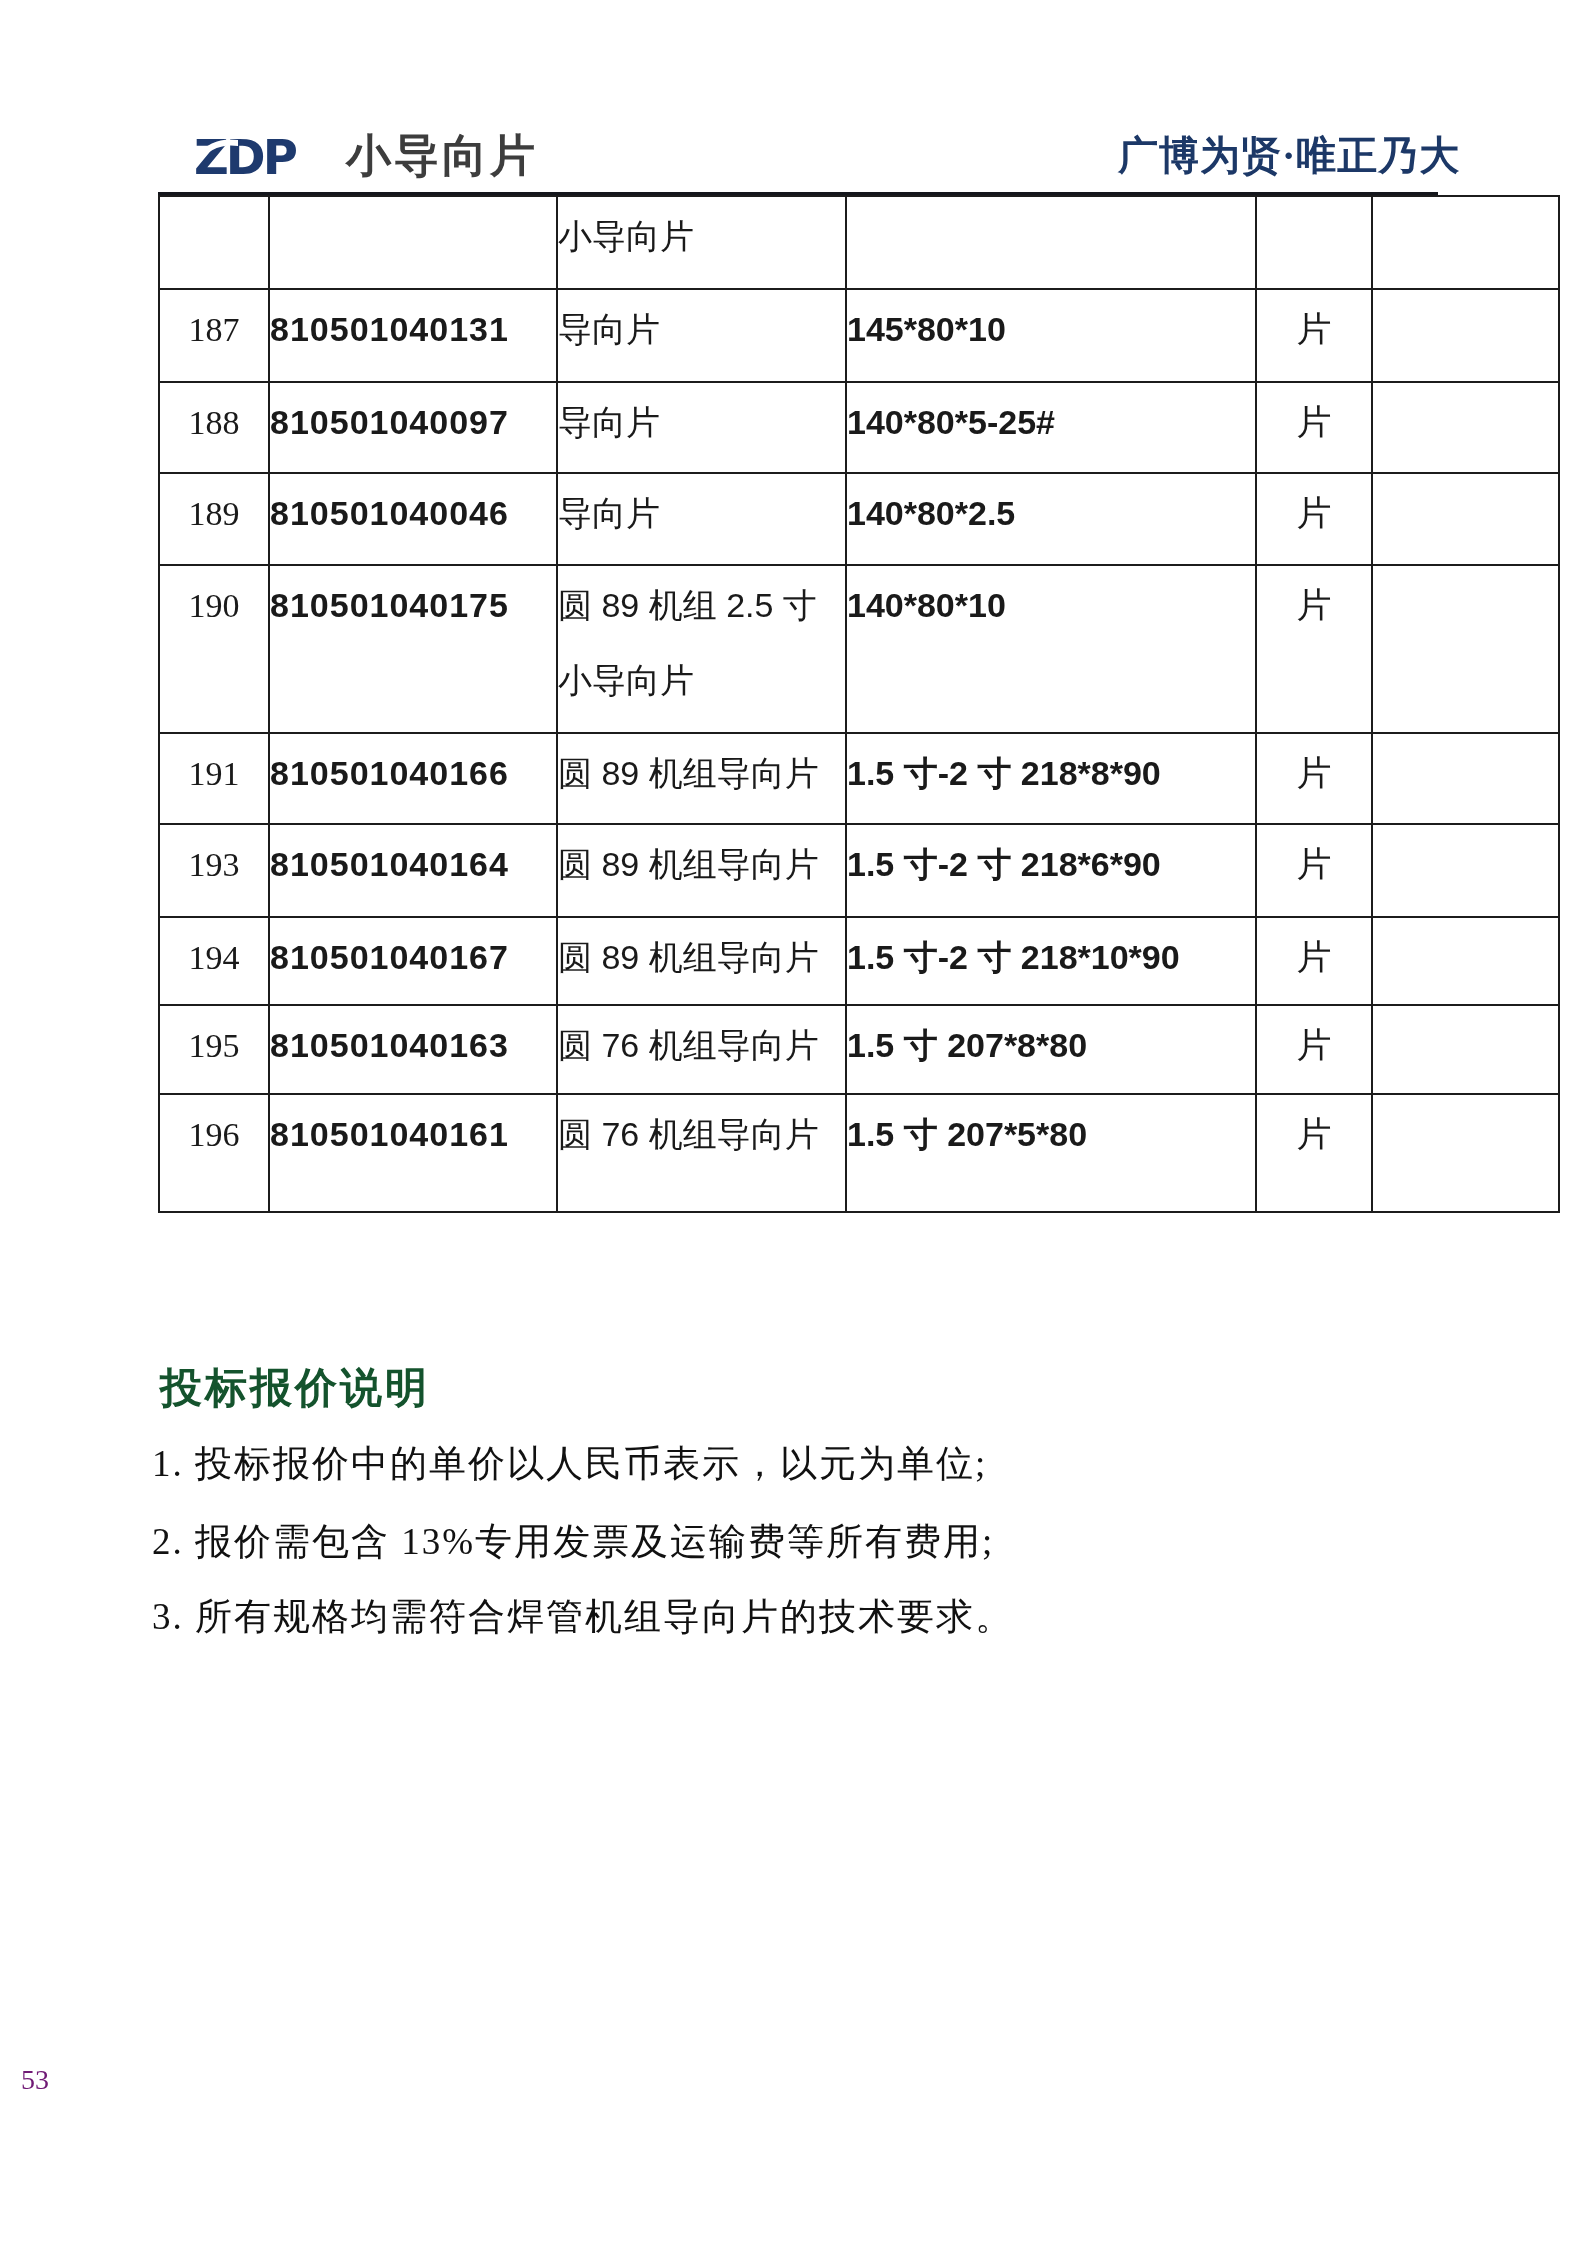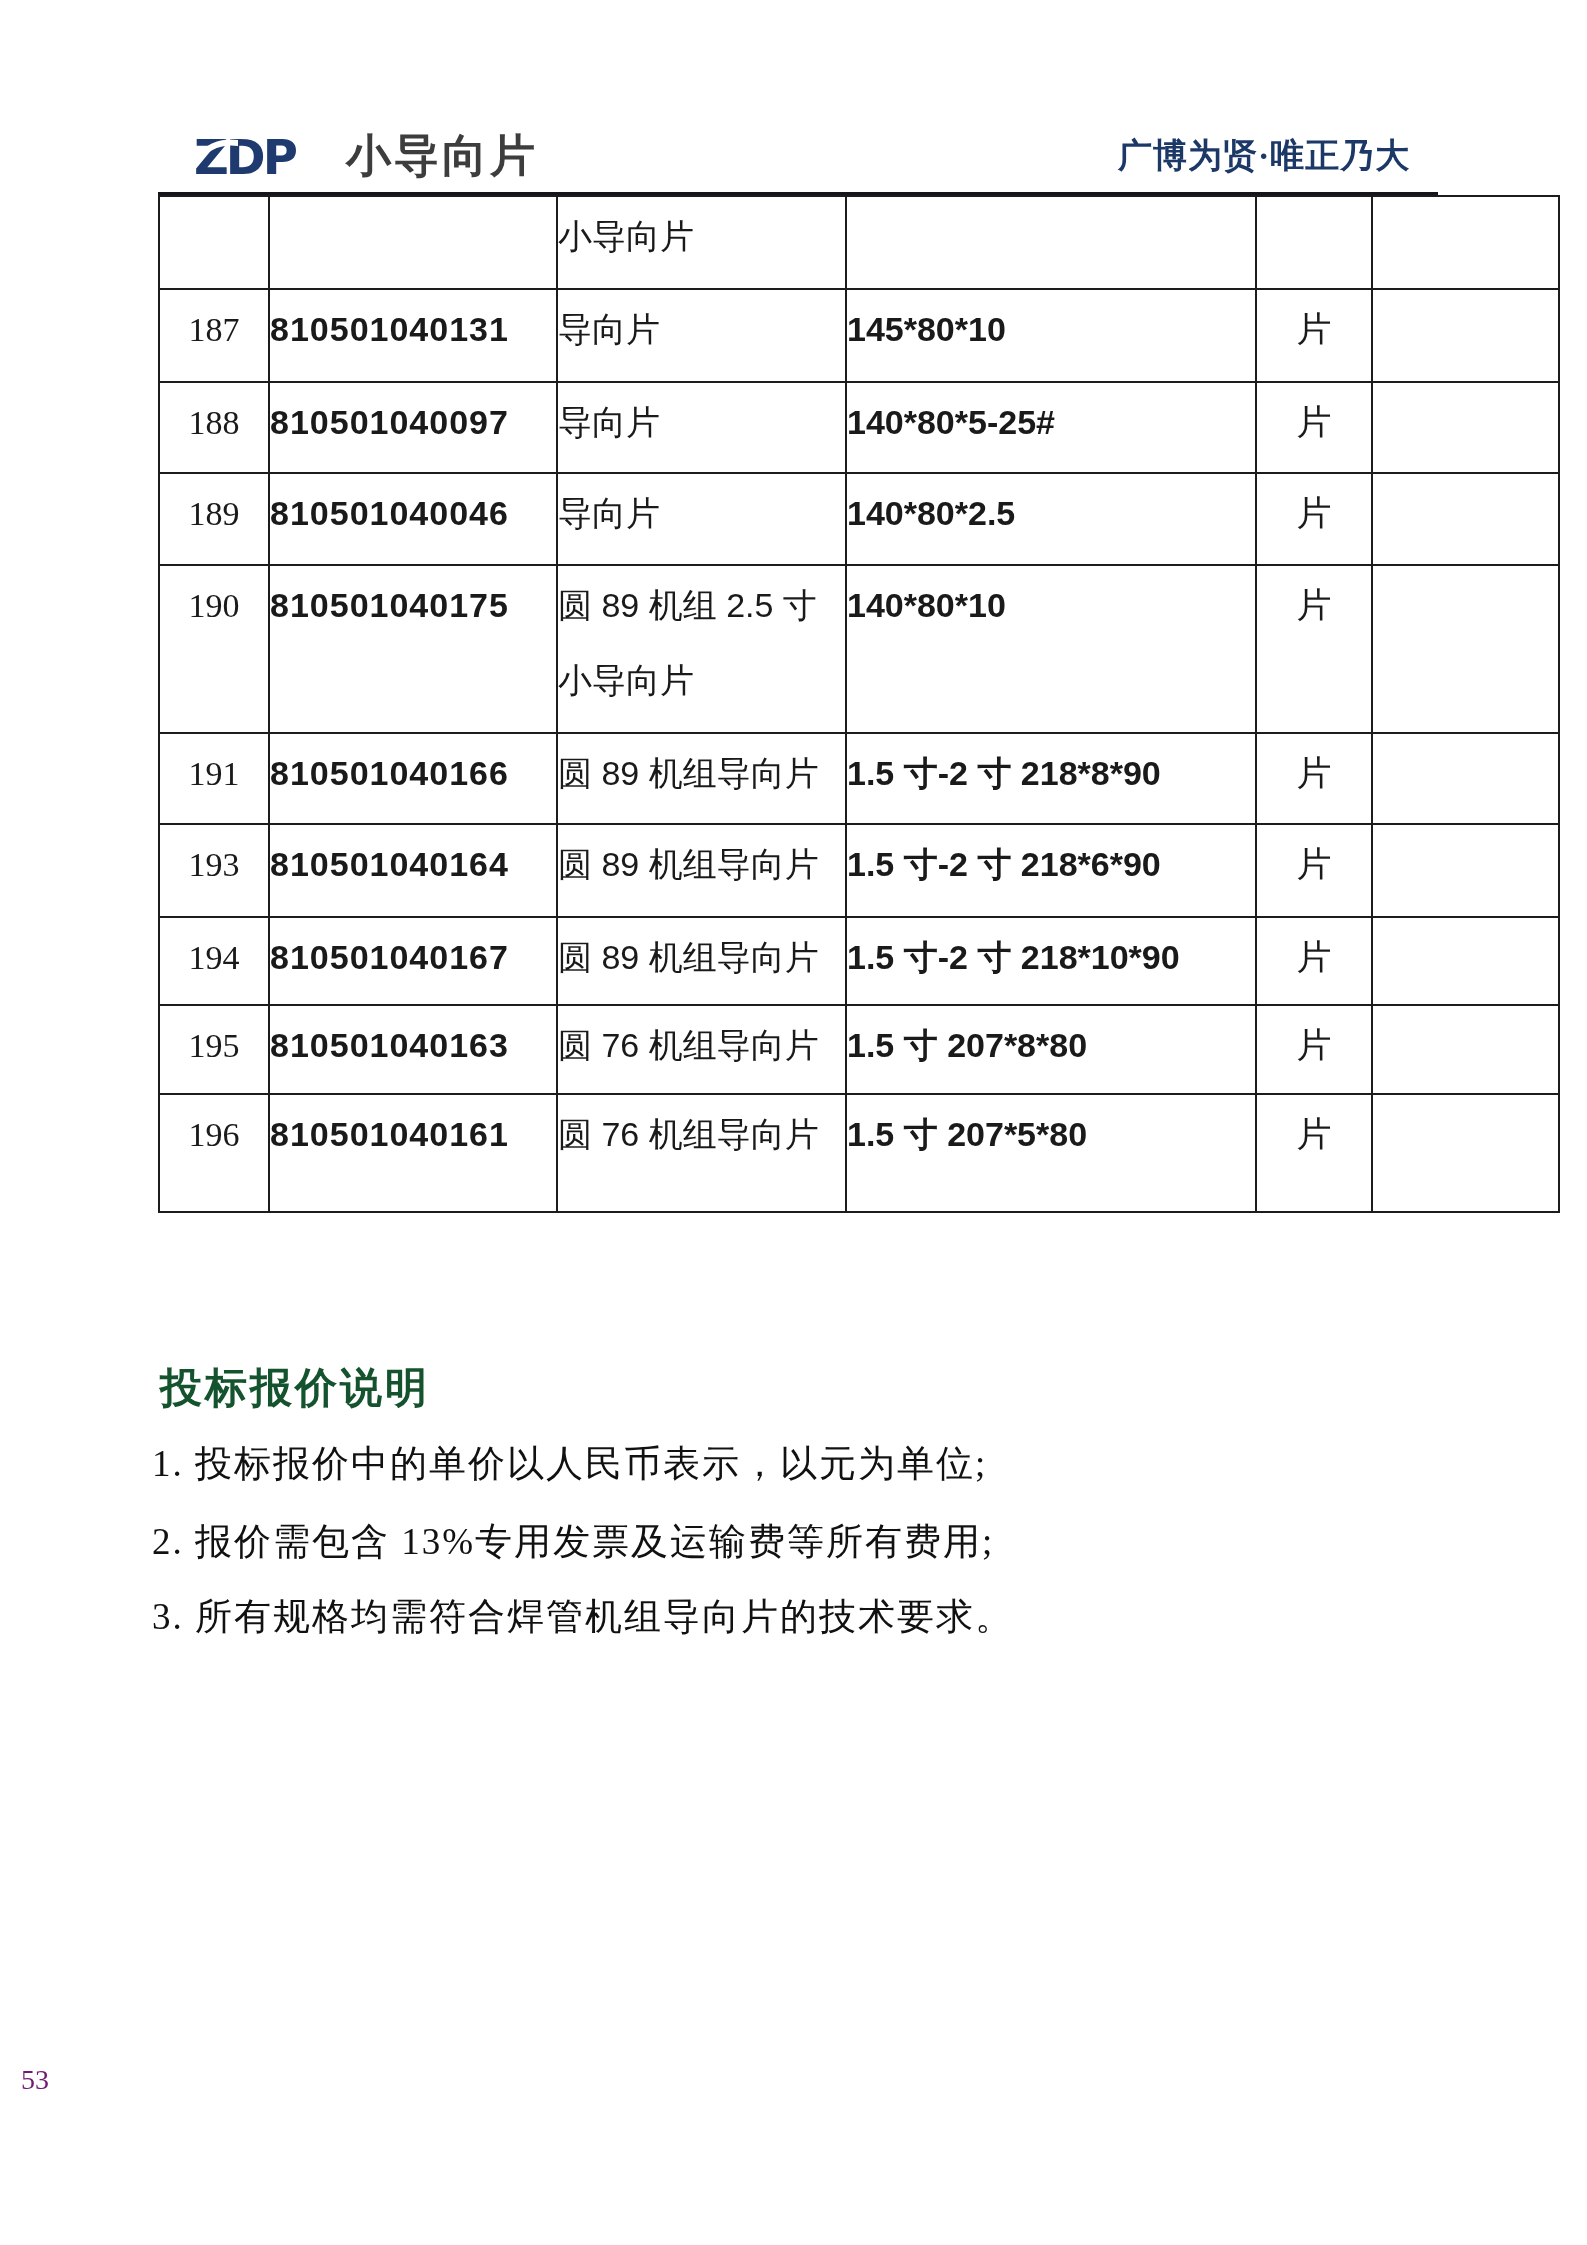--- a/index.html
+++ b/index.html
@@ -18,21 +18,21 @@
     display:flex;align-items:center;gap:32px;
   }
   .logo-cn{
     font-size:45px;font-weight:900;color:var(--logo-gray,#3d3d3d);
     letter-spacing:3px;line-height:52px;white-space:nowrap;
     font-family:"Liberation Sans",sans-serif;
   }
   .slogan{
     position:absolute;left:1118px;top:134px;
     font-family:"Liberation Serif",serif;
-    font-size:34px;font-weight:700;line-height:44px;
+    font-size:40px;font-weight:700;line-height:44px;
     letter-spacing:1px;white-space:nowrap;
     color:var(--navy,#1c3867);
   }
   .header-rule{
     position:absolute;left:158px;top:192px;
     width:1280px;height:5px;background:var(--rule,#14161c);
   }
   
   table.items{
     position:absolute;left:158px;top:195px;

